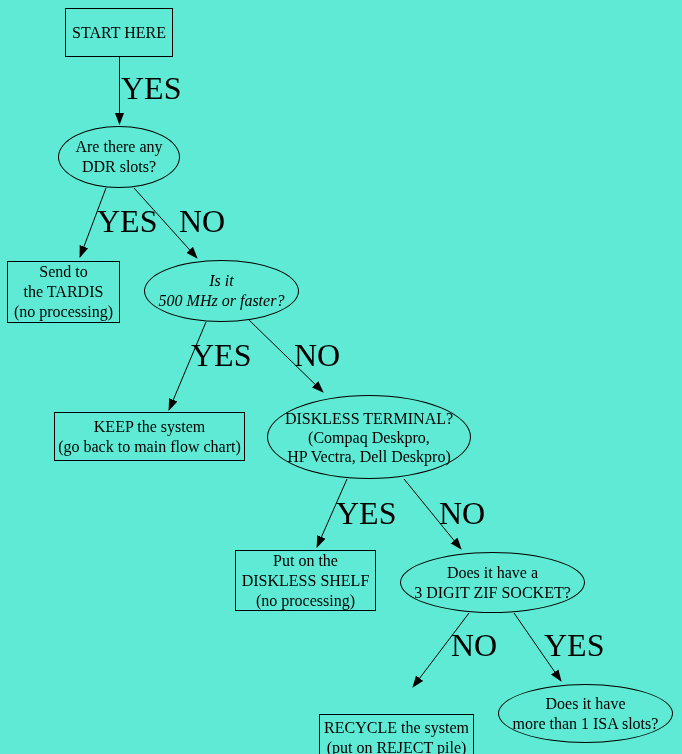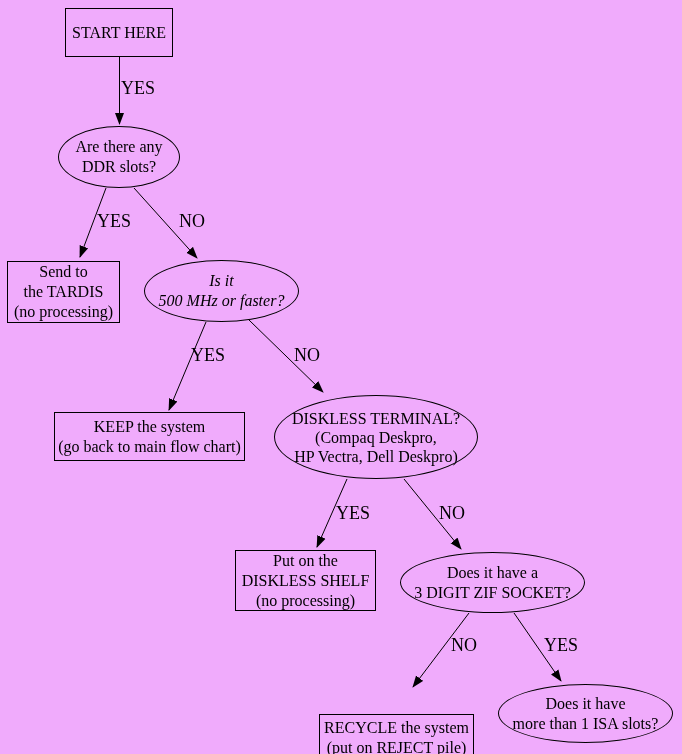--- a/index.html
+++ b/index.html
@@ -1,20 +1,20 @@
 <!DOCTYPE html>
 <html><head>
 <meta charset="utf-8">
 <style>
   html, body { margin: 0; padding: 0; background: #ffffff; }
   .canvas {
     position: relative;
     width: 682px;
     height: 754px;
-    background: #f0abfc;
+    background: #5eead4;
     color: #000000;
     font-family: "Liberation Serif", serif;
     overflow: hidden;
   }
   svg.edges {
     position: absolute;
     left: 0; top: 0;
     width: 682px; height: 754px;
   }
   .node {
@@ -30,29 +30,29 @@
     white-space: nowrap;
   }
   .box { border: 1px solid #000000; }
   .ellipse { border: 1px solid #000000; border-radius: 50%; }
 
   #n-start    { left: 65px;  top: 8px;   width: 108px; height: 49px; }
   #n-ddr      { left: 58px;  top: 126px; width: 122px; height: 62px; }
   #n-tardis   { left: 7px;   top: 261px; width: 113px; height: 62px; }
   #n-mhz      { left: 144px; top: 260px; width: 155px; height: 62px; font-style: italic; }
   #n-keep     { left: 54px;  top: 412px; width: 191px; height: 49px; }
-  #n-diskless { left: 274px; top: 395px; width: 204px; height: 84px; line-height: 19px; justify-content: center; }
+  #n-diskless { left: 267px; top: 395px; width: 204px; height: 84px; line-height: 19px; justify-content: center; }
   #n-shelf    { left: 235px; top: 550px; width: 141px; height: 61px; }
   #n-zif      { left: 400px; top: 552px; width: 185px; height: 61px; }
   #n-recycle  { left: 319px; top: 690px; width: 155px; height: 48px; margin-top: 24px; }
   #n-isa      { left: 498px; top: 684px; width: 175px; height: 59px; }
 
   .elabel {
     position: absolute;
-    font-size: 18px;
+    font-size: 32px;
     line-height: 24px;
     white-space: nowrap;
   }
   #l-start-ddr      { left: 121px; top: 76px; }
   #l-ddr-tardis     { left: 97px;  top: 209px; }
   #l-ddr-mhz        { left: 179px; top: 209px; }
   #l-mhz-keep       { left: 191px; top: 343px; }
   #l-mhz-diskless   { left: 294px; top: 343px; }
   #l-diskless-shelf { left: 336px; top: 501px; }
   #l-diskless-zif   { left: 439px; top: 501px; }

